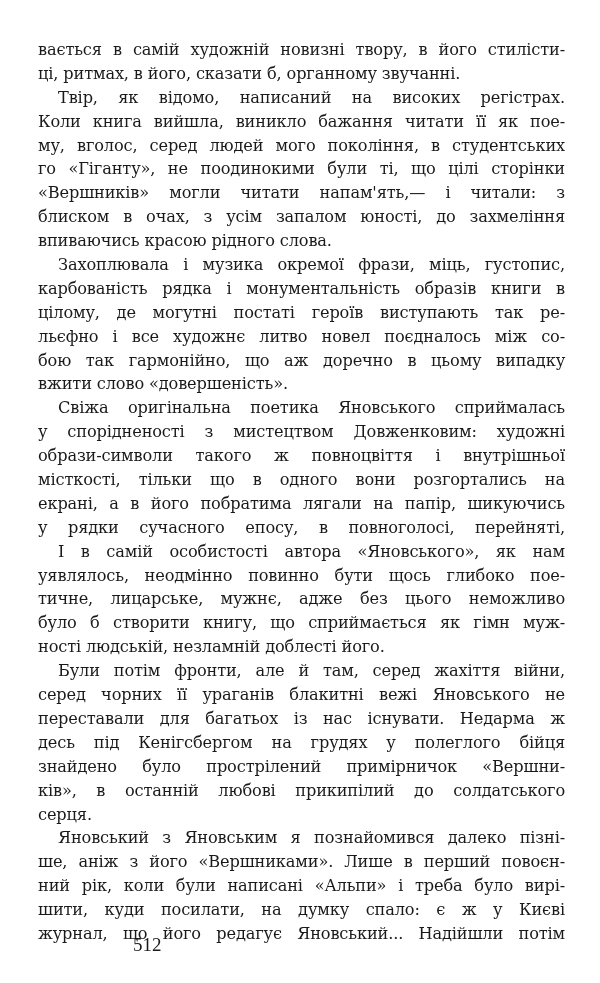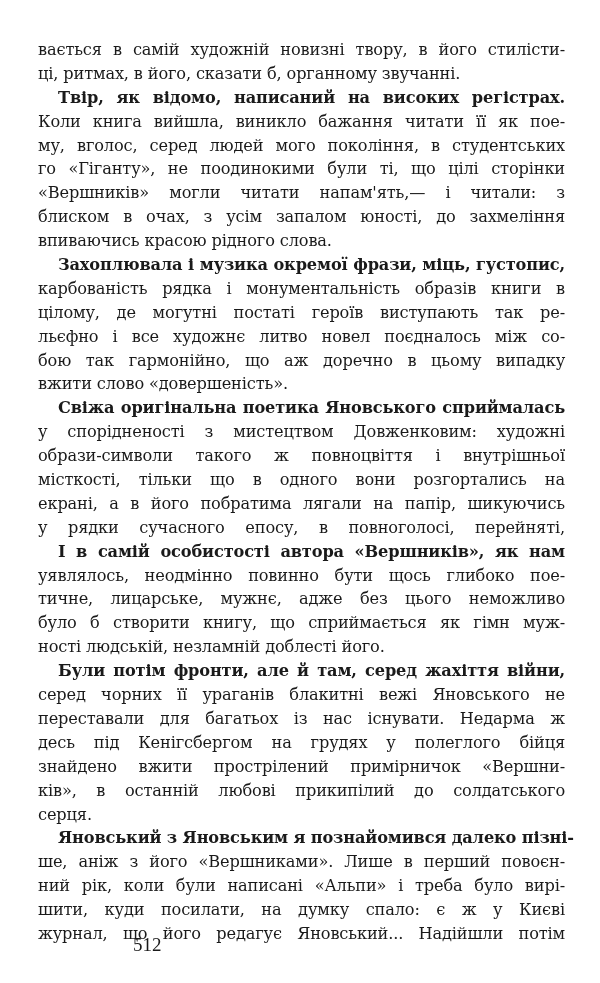--- a/index.html
+++ b/index.html
@@ -5,21 +5,21 @@
   html, body { margin: 0; padding: 0; background: #ffffff; }
   body { width: 600px; height: 983px; position: relative; overflow: hidden; }
   .page {
     position: absolute; left: 38px; top: 38px; width: 527px;
     font-family: "DejaVu Serif", serif;
     font-size: 16.2px; line-height: 23.9px; color: #1a1a1a;
     letter-spacing: -0.15px;
   }
   .line { display: block; white-space: nowrap; text-align: justify; text-align-last: justify; height: 23.9px; }
   .line.last { text-align-last: left; }
-  .line.indent { padding-left: 20px; font-weight: bold; }
+  .line.indent { padding-left: 20px; }
   .page-number {
     position: absolute; left: 133px; top: 934px;
     font-family: "Liberation Serif", serif; font-size: 19px; color: #1a1a1a;
   }
 </style>
 </head>
 <body>
 
 <div class="page" id="page-body">
     <span class="line">вається в самій художній новизні твору, в його стилісти-</span>
@@ -36,30 +36,30 @@
     <span class="line">цілому, де могутні постаті героїв виступають так ре-</span>
     <span class="line">льєфно і все художнє литво новел поєдналось між со-</span>
     <span class="line">бою так гармонійно, що аж доречно в цьому випадку</span>
     <span class="line last">вжити слово «довершеність».</span>
     <span class="line indent">Свіжа оригінальна поетика Яновського сприймалась</span>
     <span class="line">у спорідненості з мистецтвом Довженковим: художні</span>
     <span class="line">образи-символи такого ж повноцвіття і внутрішньої</span>
     <span class="line">місткості, тільки що в одного вони розгортались на</span>
     <span class="line">екрані, а в його побратима лягали на папір, шикуючись</span>
     <span class="line">у рядки сучасного епосу,  в повноголосі, перейняті,</span>
-    <span class="line indent">І в самій особистості автора «Вершників», як нам</span>
+    <span class="line indent">І в самій особистості автора «Яновського», як нам</span>
     <span class="line">уявлялось, неодмінно повинно бути щось глибоко пое-</span>
     <span class="line">тичне, лицарське, мужнє, адже без цього неможливо</span>
     <span class="line">було б створити книгу, що сприймається як гімн муж-</span>
     <span class="line last">ності людській, незламній доблесті його.</span>
     <span class="line indent">Були потім фронти, але й там, серед жахіття війни,</span>
     <span class="line">серед чорних її ураганів блакитні вежі Яновського не</span>
     <span class="line">переставали для багатьох із нас існувати. Недарма ж</span>
     <span class="line">десь під Кенігсбергом на грудях у полеглого бійця</span>
-    <span class="line">знайдено вжити прострілений примірничок «Вершни-</span>
+    <span class="line">знайдено було прострілений примірничок «Вершни-</span>
     <span class="line">ків», в останній любові прикипілий до солдатського</span>
     <span class="line last">серця.</span>
     <span class="line indent">Яновський з Яновським я познайомився далеко пізні-</span>
     <span class="line">ше, аніж з його «Вершниками». Лише в перший повоєн-</span>
     <span class="line">ний рік, коли були написані «Альпи» і треба було вирі-</span>
     <span class="line">шити, куди посилати, на думку спало: є ж у Києві</span>
     <span class="line">журнал, що його редагує Яновський... Надійшли потім</span>
   </div>
 <div class="page-number">512</div>
 

